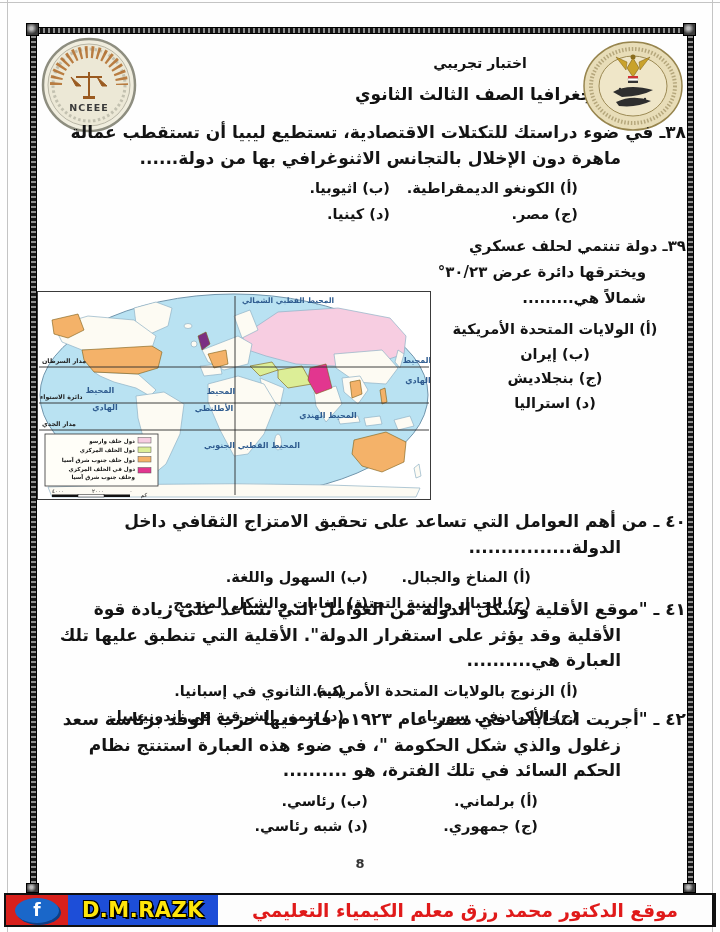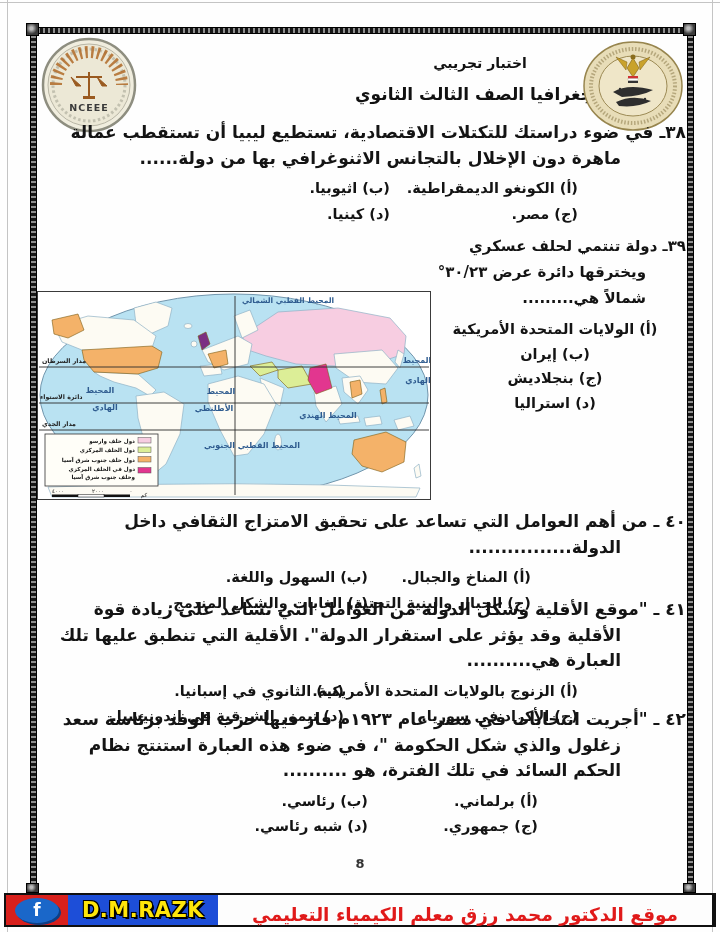--- a/index.html
+++ b/index.html
@@ -29,21 +29,21 @@
   .q39opts{position:absolute;left:424px;top:297px;width:262px;direction:rtl;text-align:center;font-size:14.5px;font-weight:bold;line-height:24.5px;color:#141414;margin-top:20px;}
   
   .mapbox{position:absolute;left:37px;top:291px;width:392px;height:207px;border:1px solid #3a3a3a;background:#f0abfc;}
   
   .pagenum{position:absolute;top:856px;left:0;width:720px;text-align:center;font-size:13px;font-weight:bold;color:#333;}
   .banner{position:absolute;left:4px;top:893px;width:712px;height:34px;border:2px solid #101010;box-sizing:border-box;display:flex;background:#fff;}
   .fbzone{width:62px;background:#d8201c;display:flex;align-items:center;justify-content:center;}
   .fboval{width:44px;height:25px;background:#1a67c9;border-radius:50%;box-shadow:2px 2px 0 #0d3f85;display:flex;align-items:center;justify-content:center;color:#fff;font-weight:bold;font-size:17px;line-height:1;}
   .brandzone{width:150px;background:#1d4ed8;display:flex;align-items:center;justify-content:center;}
   .brand{color:#ffe50a;font-weight:bold;font-size:21px;letter-spacing:.5px;text-shadow:-1px -1px 0 #000,1px -1px 0 #000,-1px 1px 0 #000,2px 2px 0 #000;}
-  .sitezone{flex:1;background:#fdfdfd;border-right:2px solid #101010;display:flex;align-items:flex-end;justify-content:center;direction:rtl;}
+  .sitezone{flex:1;background:#fdfdfd;border-right:2px solid #101010;display:flex;align-items:center;justify-content:center;direction:rtl;}
   .site{color:#e01a1a;font-weight:bold;font-size:18.5px;white-space:nowrap;}
   svg text{font-family:"DejaVu Sans",sans-serif;}
 </style>
 </head>
 <body>
 
 <div class="page">
 
   <div class="edge" style="left:7px;top:0;width:1px;height:932px;"></div>
   <div class="edge" style="left:712px;top:0;width:1px;height:932px;"></div>

